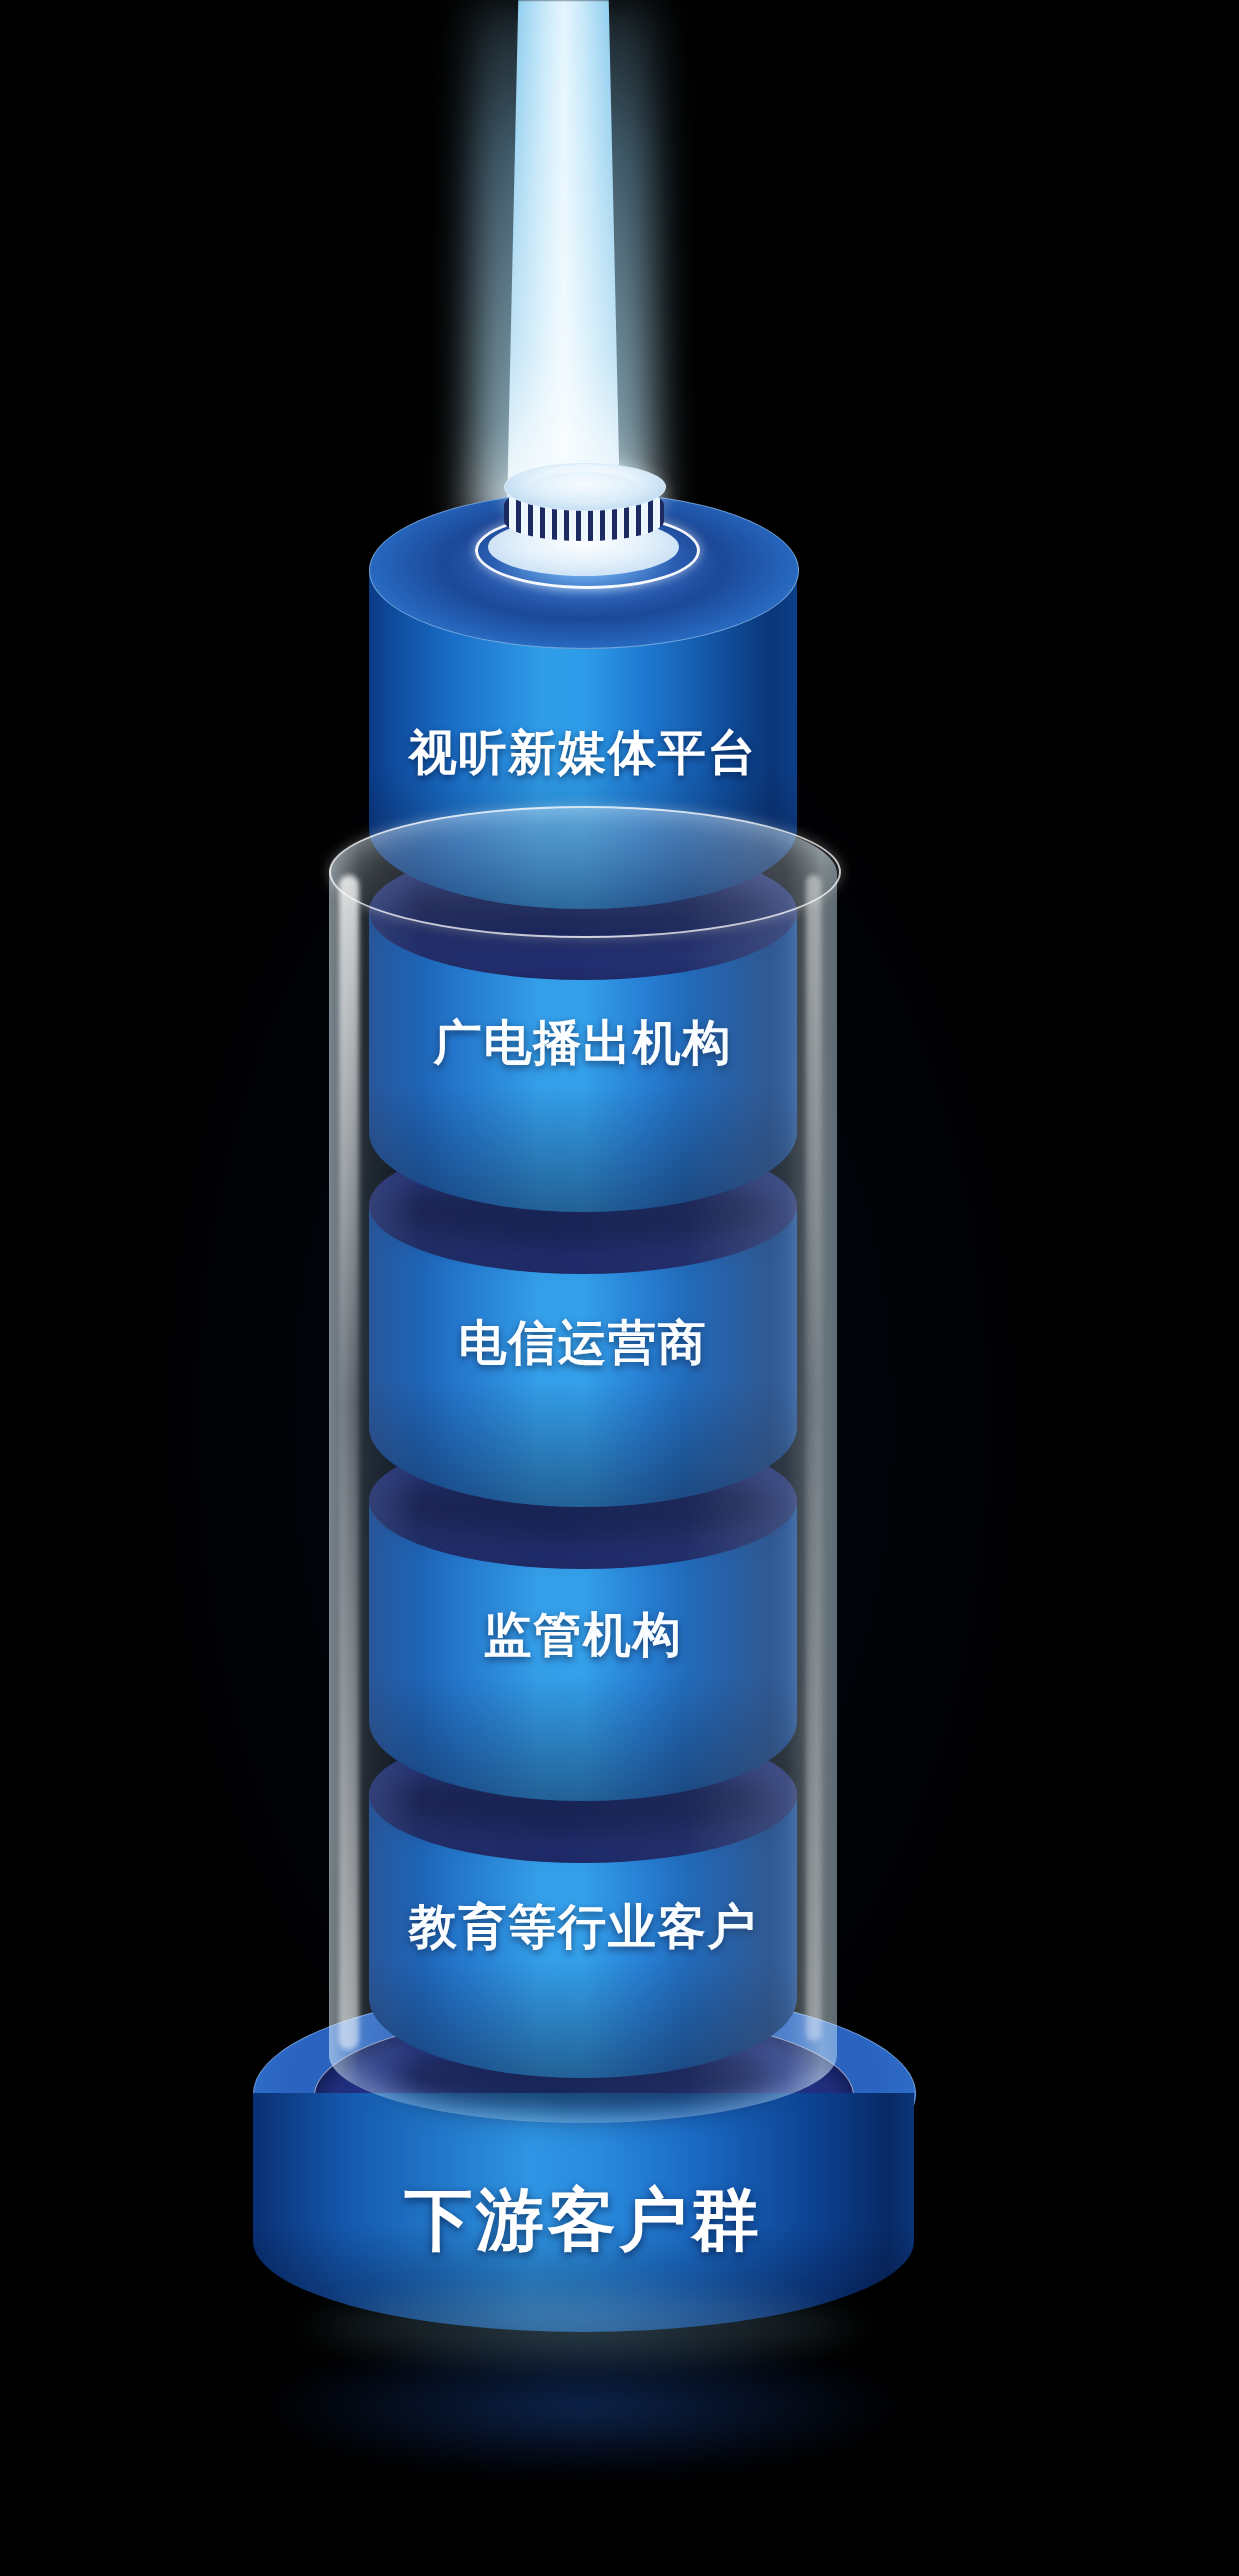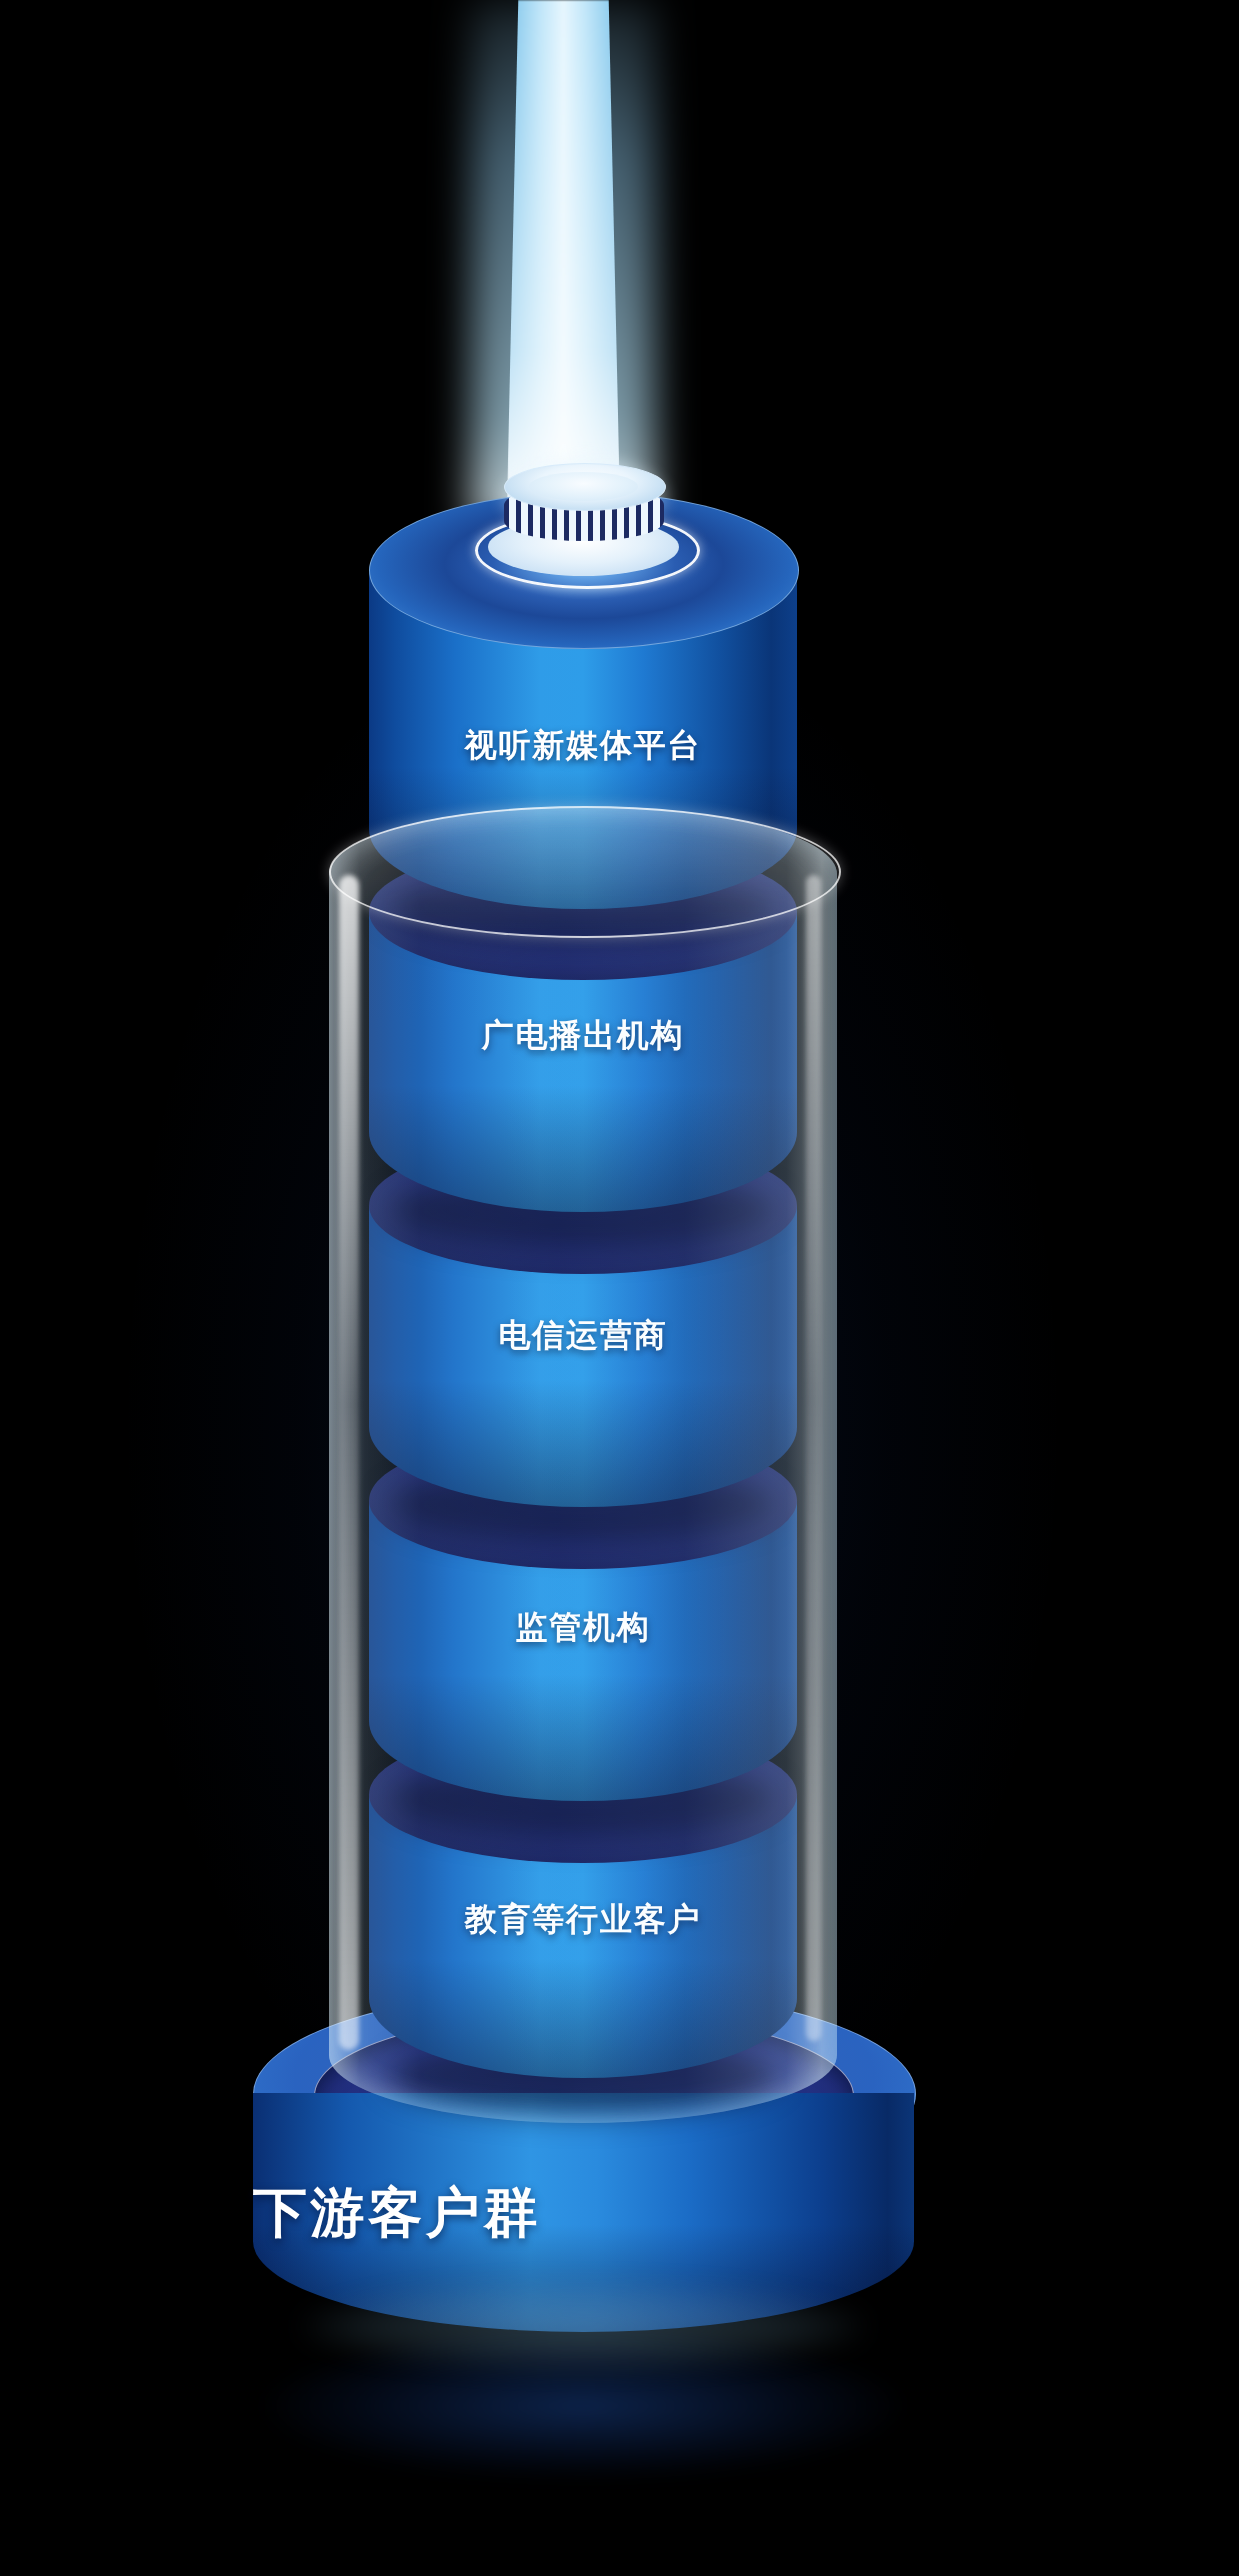--- a/index.html
+++ b/index.html
@@ -81,21 +81,21 @@
     background:
       linear-gradient(180deg, rgba(8,16,50,0) 58%, rgba(6,12,40,.45) 100%),
       linear-gradient(90deg, #0b3a85 0%, #0f4c9e 6%, #1a6fc8 20%, #2f9ce8 40%, #2e9de9 50%, #1f7ad2 64%, #11509f 82%, #0a3578 94%, #0d3f8a 100%);
   }
   .seg-shadow{
     left:387px;width:392px;height:82px;border-radius:50%;
     background:rgba(4,8,36,.6);filter:blur(14.6px);
   }
   .seg-label{
     left:369px;width:428px;text-align:center;
-    color:#fff;font-size:32px;font-weight:700;letter-spacing:1.8px;line-height:1;
+    color:#fff;font-size:48px;font-weight:700;letter-spacing:1.8px;line-height:1;
     text-shadow:0 2.7px 7.3px rgba(0,15,50,.6);
   }
 
   .b1{top:570px;height:339px;z-index:90;}
   .b2{top:911px;height:301px;z-index:80;}
   .b3{top:1206px;height:301px;z-index:70;}
   .b4{top:1500px;height:301px;z-index:60;}
   .b5{top:1794px;height:284px;z-index:50;}
 
   .d2{top:843px;z-index:85;}
@@ -161,22 +161,22 @@
     box-shadow:inset 0 7.3px 18px rgba(0,10,40,.5);
   }
   .base-body{
     left:253px;top:2093px;width:661px;height:239px;z-index:42;
     border-radius:0 0 331px 331px / 0 0 91px 91px;
     background:
       linear-gradient(180deg, rgba(8,16,50,0) 55%, rgba(5,10,38,.5) 100%),
       linear-gradient(90deg, #0a2f73 0%, #1458ad 14%, #2f95e4 42%, #2a8bde 52%, #1b6cc6 66%, #0c3f8e 86%, #082a66 96%, #0b3578 100%);
   }
   .base-label{
-    left:253px;width:661px;top:2185px;z-index:43;text-align:left;
-    color:#fff;font-size:54px;font-weight:800;letter-spacing:3.6px;line-height:1;
+    left:253px;width:661px;top:2185px;z-index:43;text-align:center;
+    color:#fff;font-size:68px;font-weight:800;letter-spacing:3.6px;line-height:1;
     text-shadow:0 2.7px 9px rgba(0,15,50,.65);
   }
   .base-rimlight{
     left:301px;top:2283px;width:565px;height:87px;border-radius:50%;z-index:44;
     background:radial-gradient(ellipse at center, rgba(150,215,255,.30) 0%, rgba(150,215,255,.12) 55%, rgba(150,215,255,0) 75%);
     filter:blur(12.8px);pointer-events:none;
   }
   .base-glow{
     left:264px;top:2333px;width:638px;height:146px;border-radius:50%;z-index:1;
     background:radial-gradient(ellipse at center, rgba(25,70,150,.5) 0%, rgba(12,35,85,.25) 50%, rgba(0,0,0,0) 72%);

